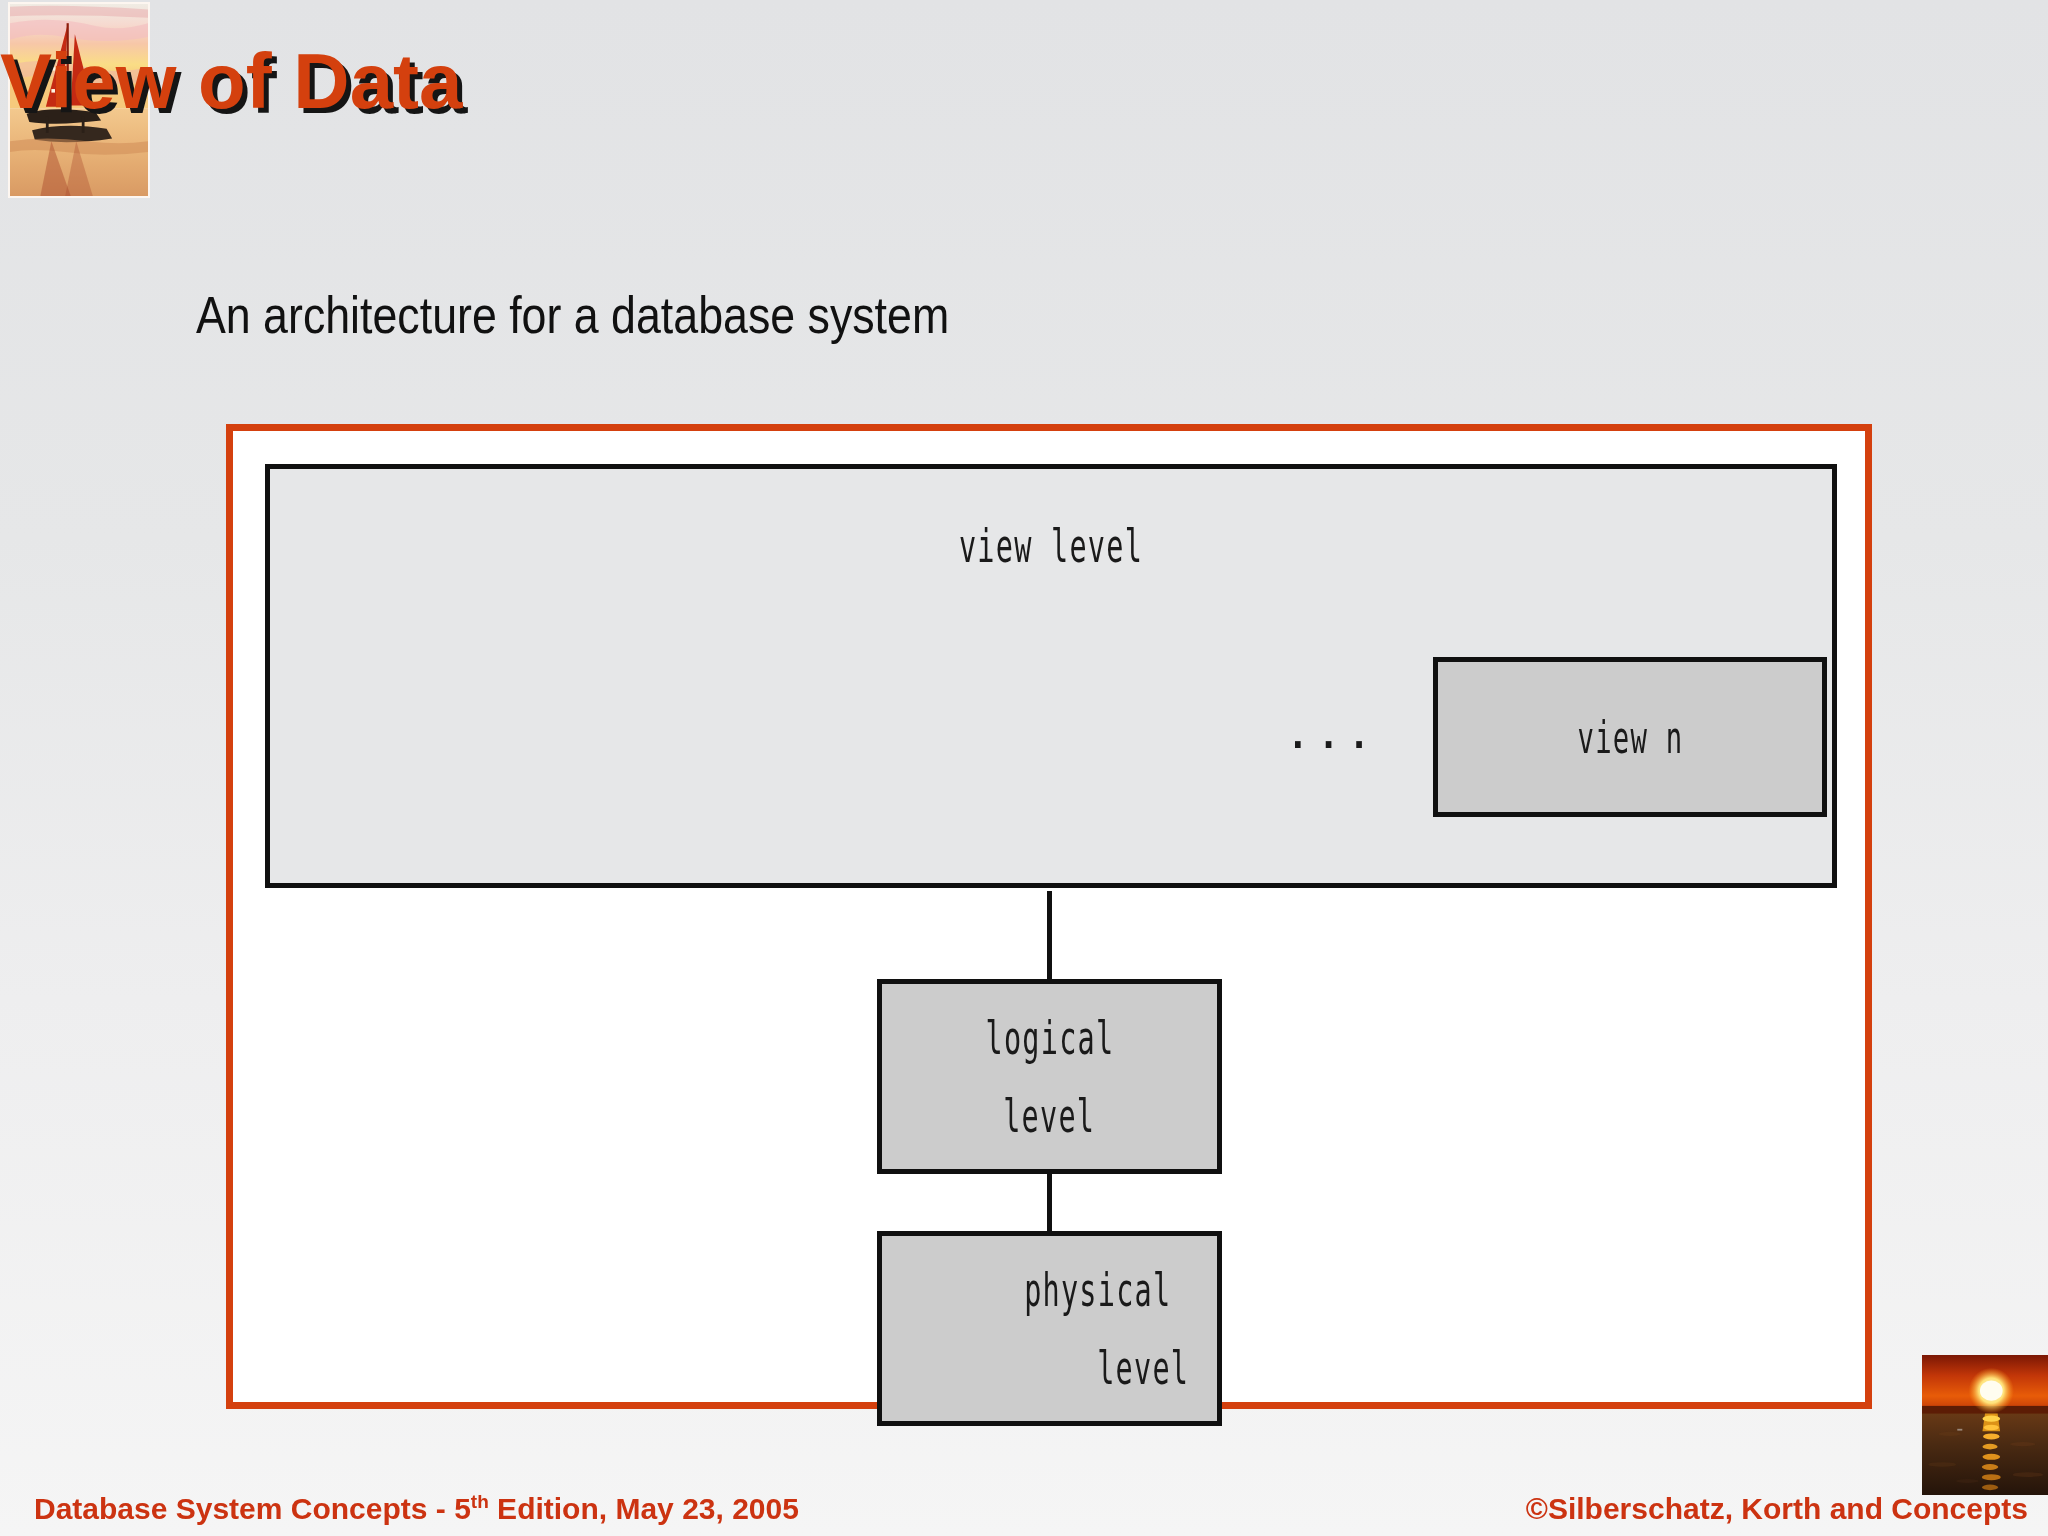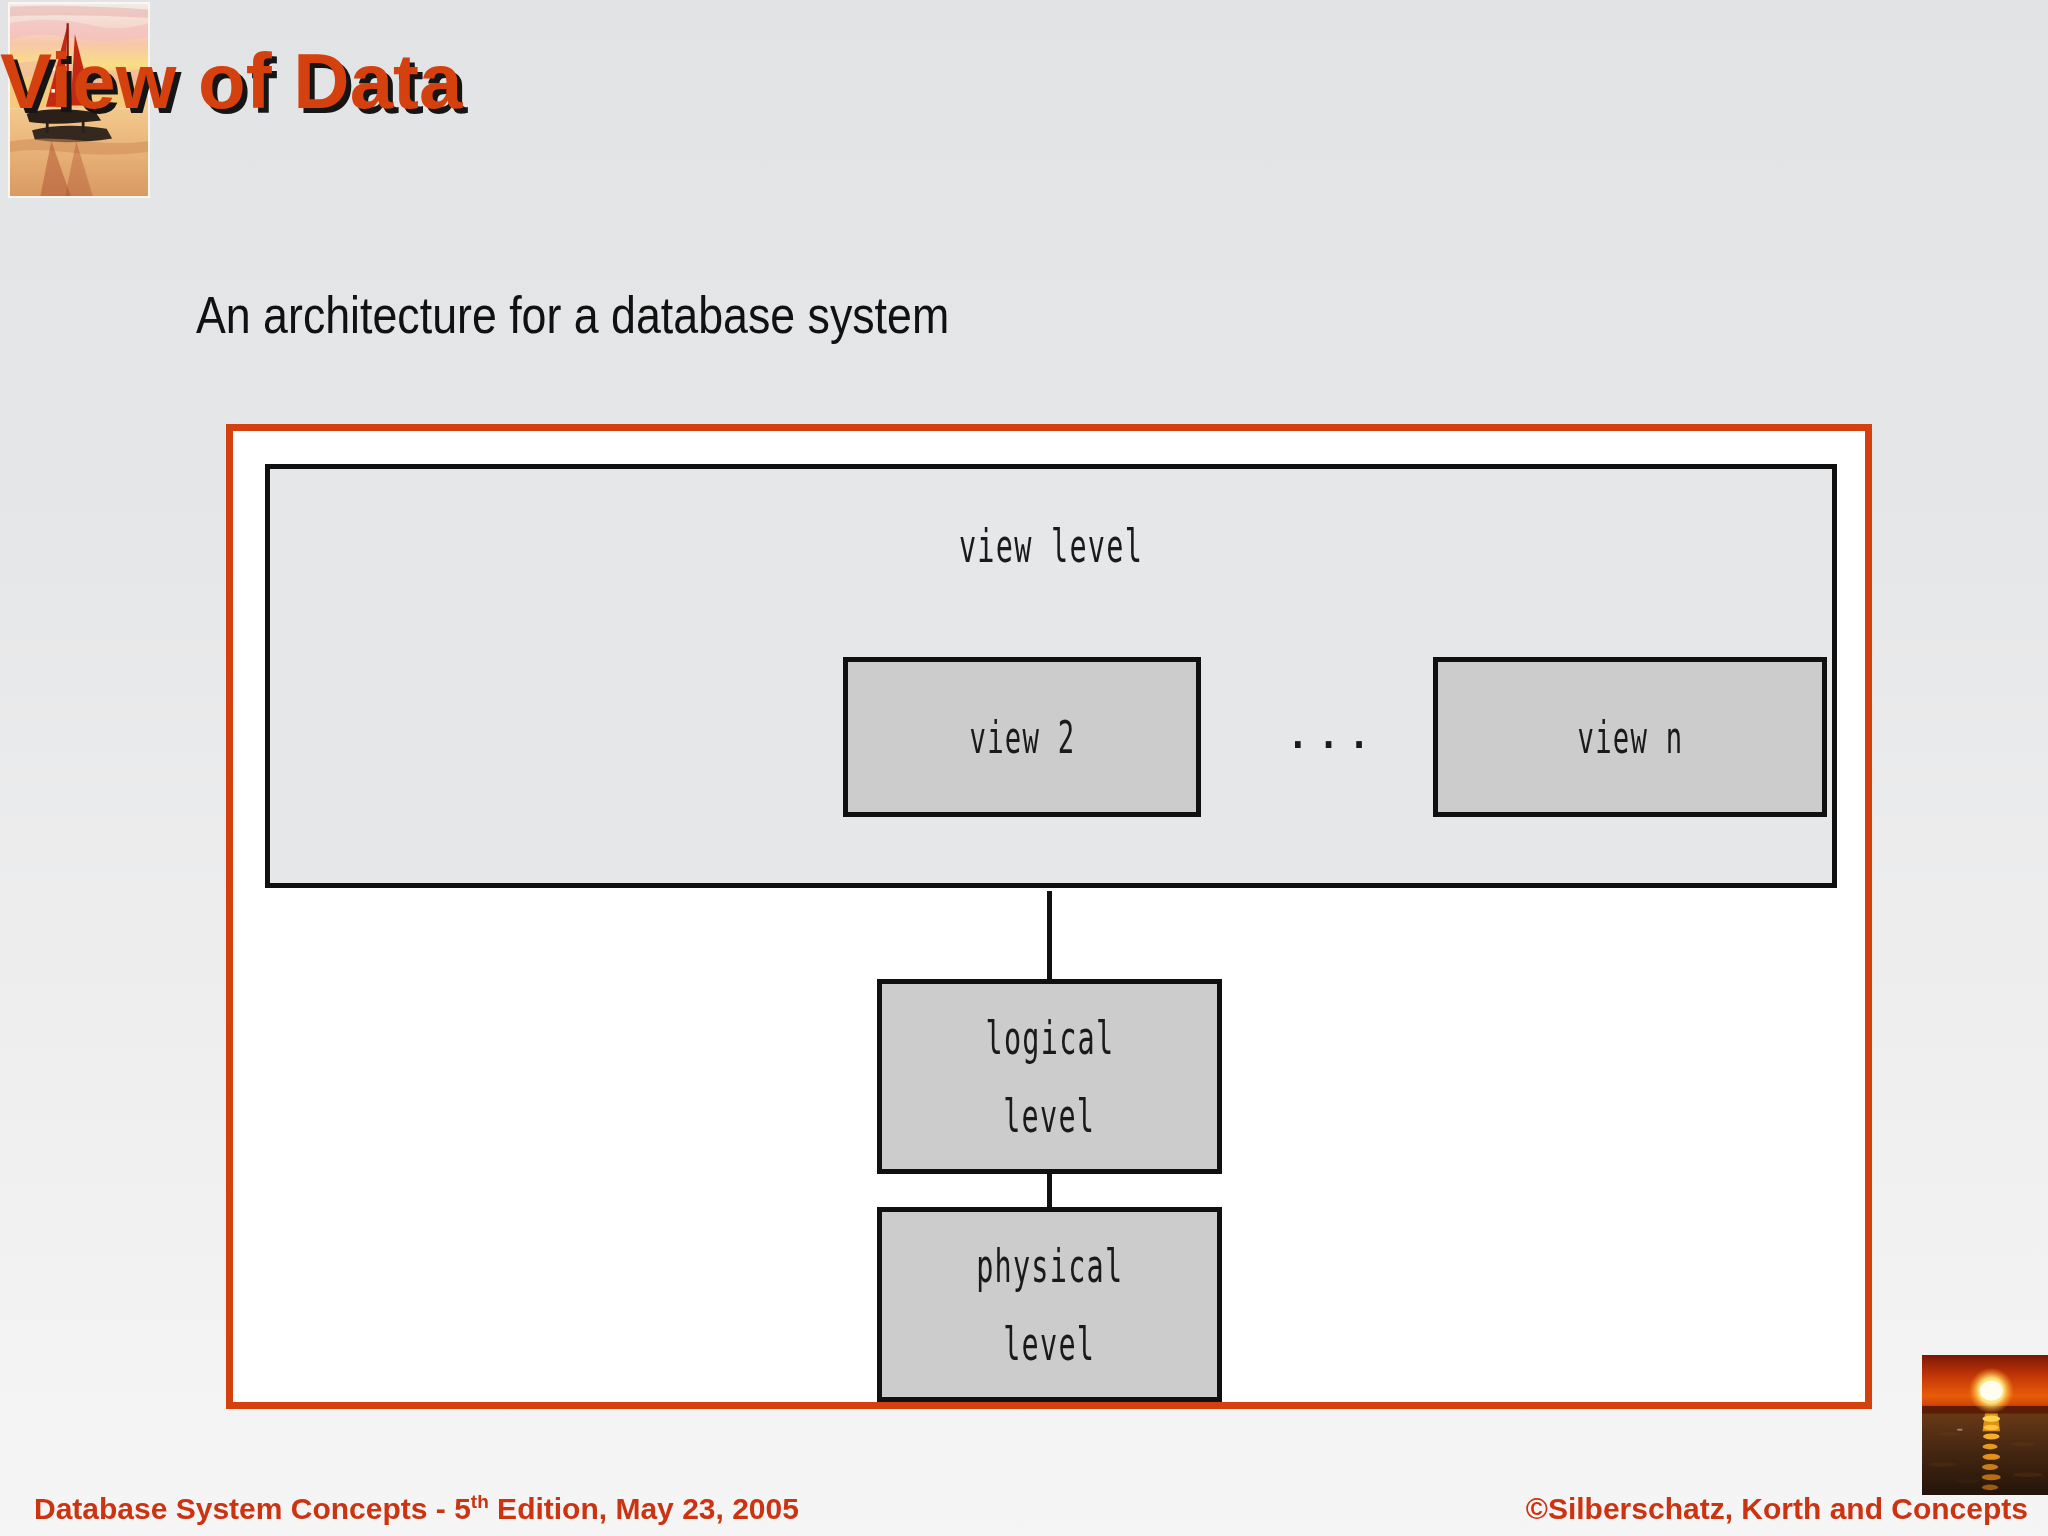--- a/index.html
+++ b/index.html
@@ -167,21 +167,21 @@
     font-size: 46px;
     line-height: 78px;
     color: #1a1a1a;
     font-family: "DejaVu Sans Mono", monospace;
     transform: scaleX(0.62);
     transform-origin: center center;
     letter-spacing: 2px;
     white-space: nowrap;
   }
   #logical-box  { top: 548px; height: 195px; }
-  #physical-box { top: 776px; height: 195px; }
+  #physical-box { top: 800px; height: 195px; align-items: flex-end; }
 
   
   #sunset-thumb {
     position: absolute;
     left: 1922px;
     top: 1355px;
     width: 126px;
     height: 140px;
     overflow: hidden;
   }
@@ -273,23 +273,20 @@
   <div id="title">View of Data</div>
 
   <div id="body-text">An architecture for a database system</div>
 
   <div id="diagram-frame">
 
     <div id="view-level-panel">
       <div id="view-level-label">view level</div>
 
 
-      <div id="view-box-1" class="view-box">
-        <span class="vb-label">view 2</span>
-      </div>
 
       <div id="views-ellipsis">...</div>
 
       <div id="view-box-2" class="view-box">
         <span class="vb-label">view n</span>
       </div>
     </div>
 
     <div id="conn-view-logical" class="connector"></div>
 

